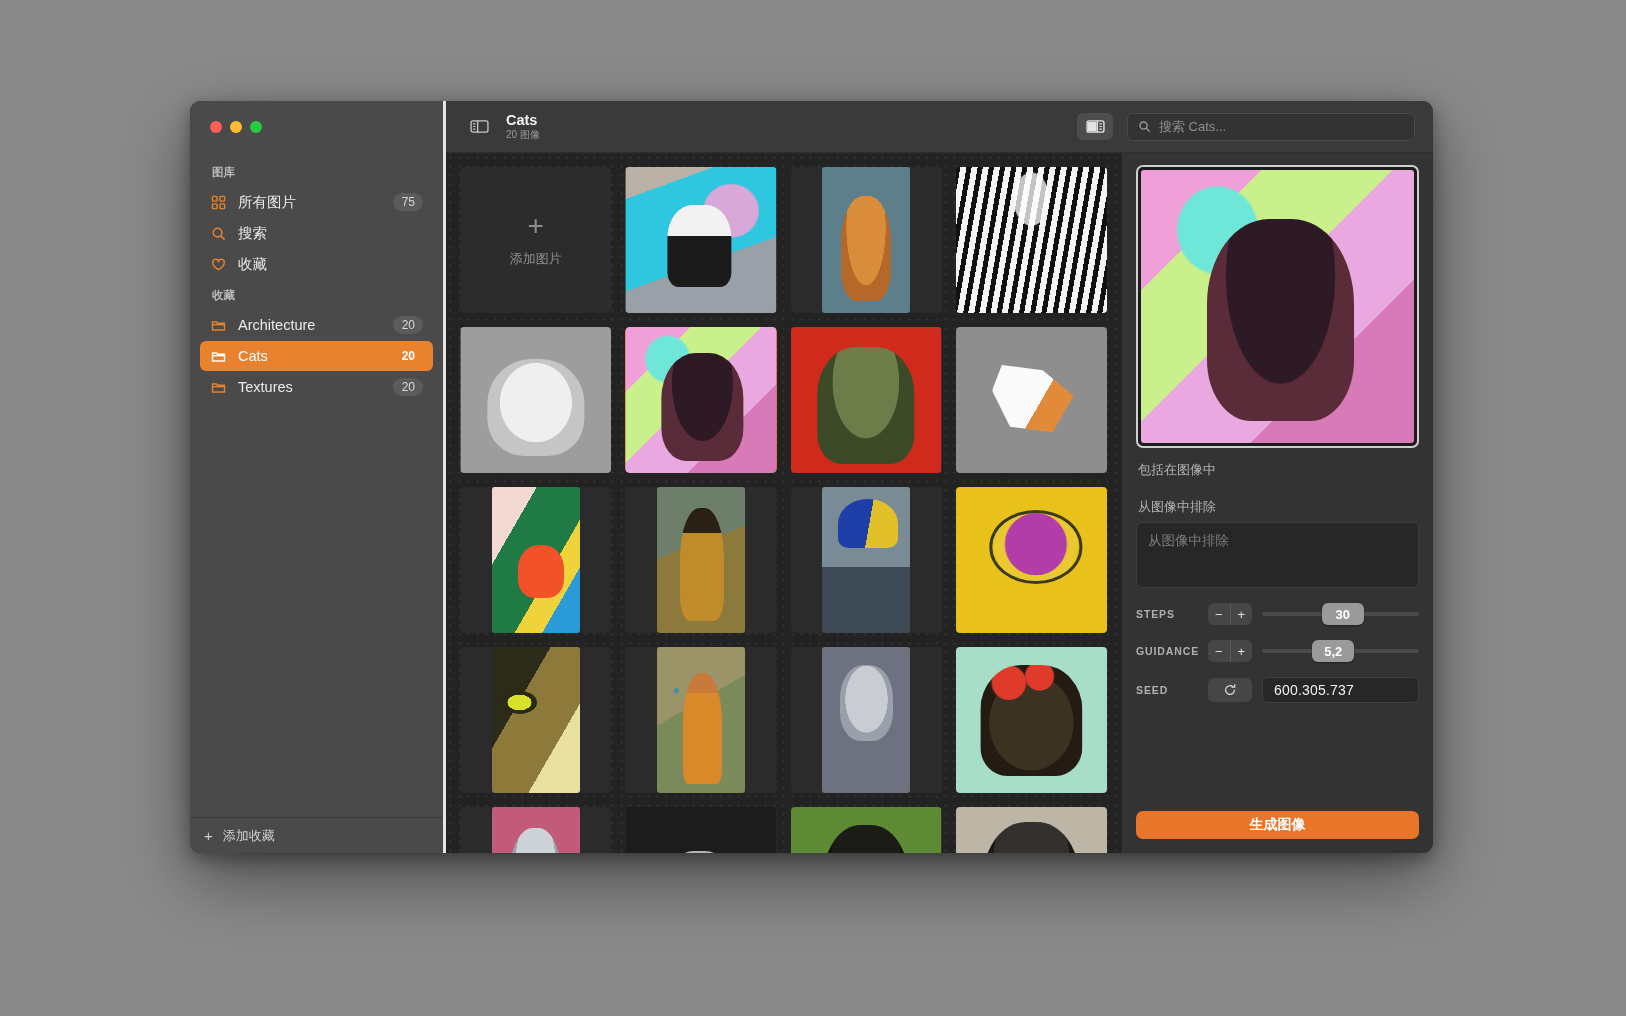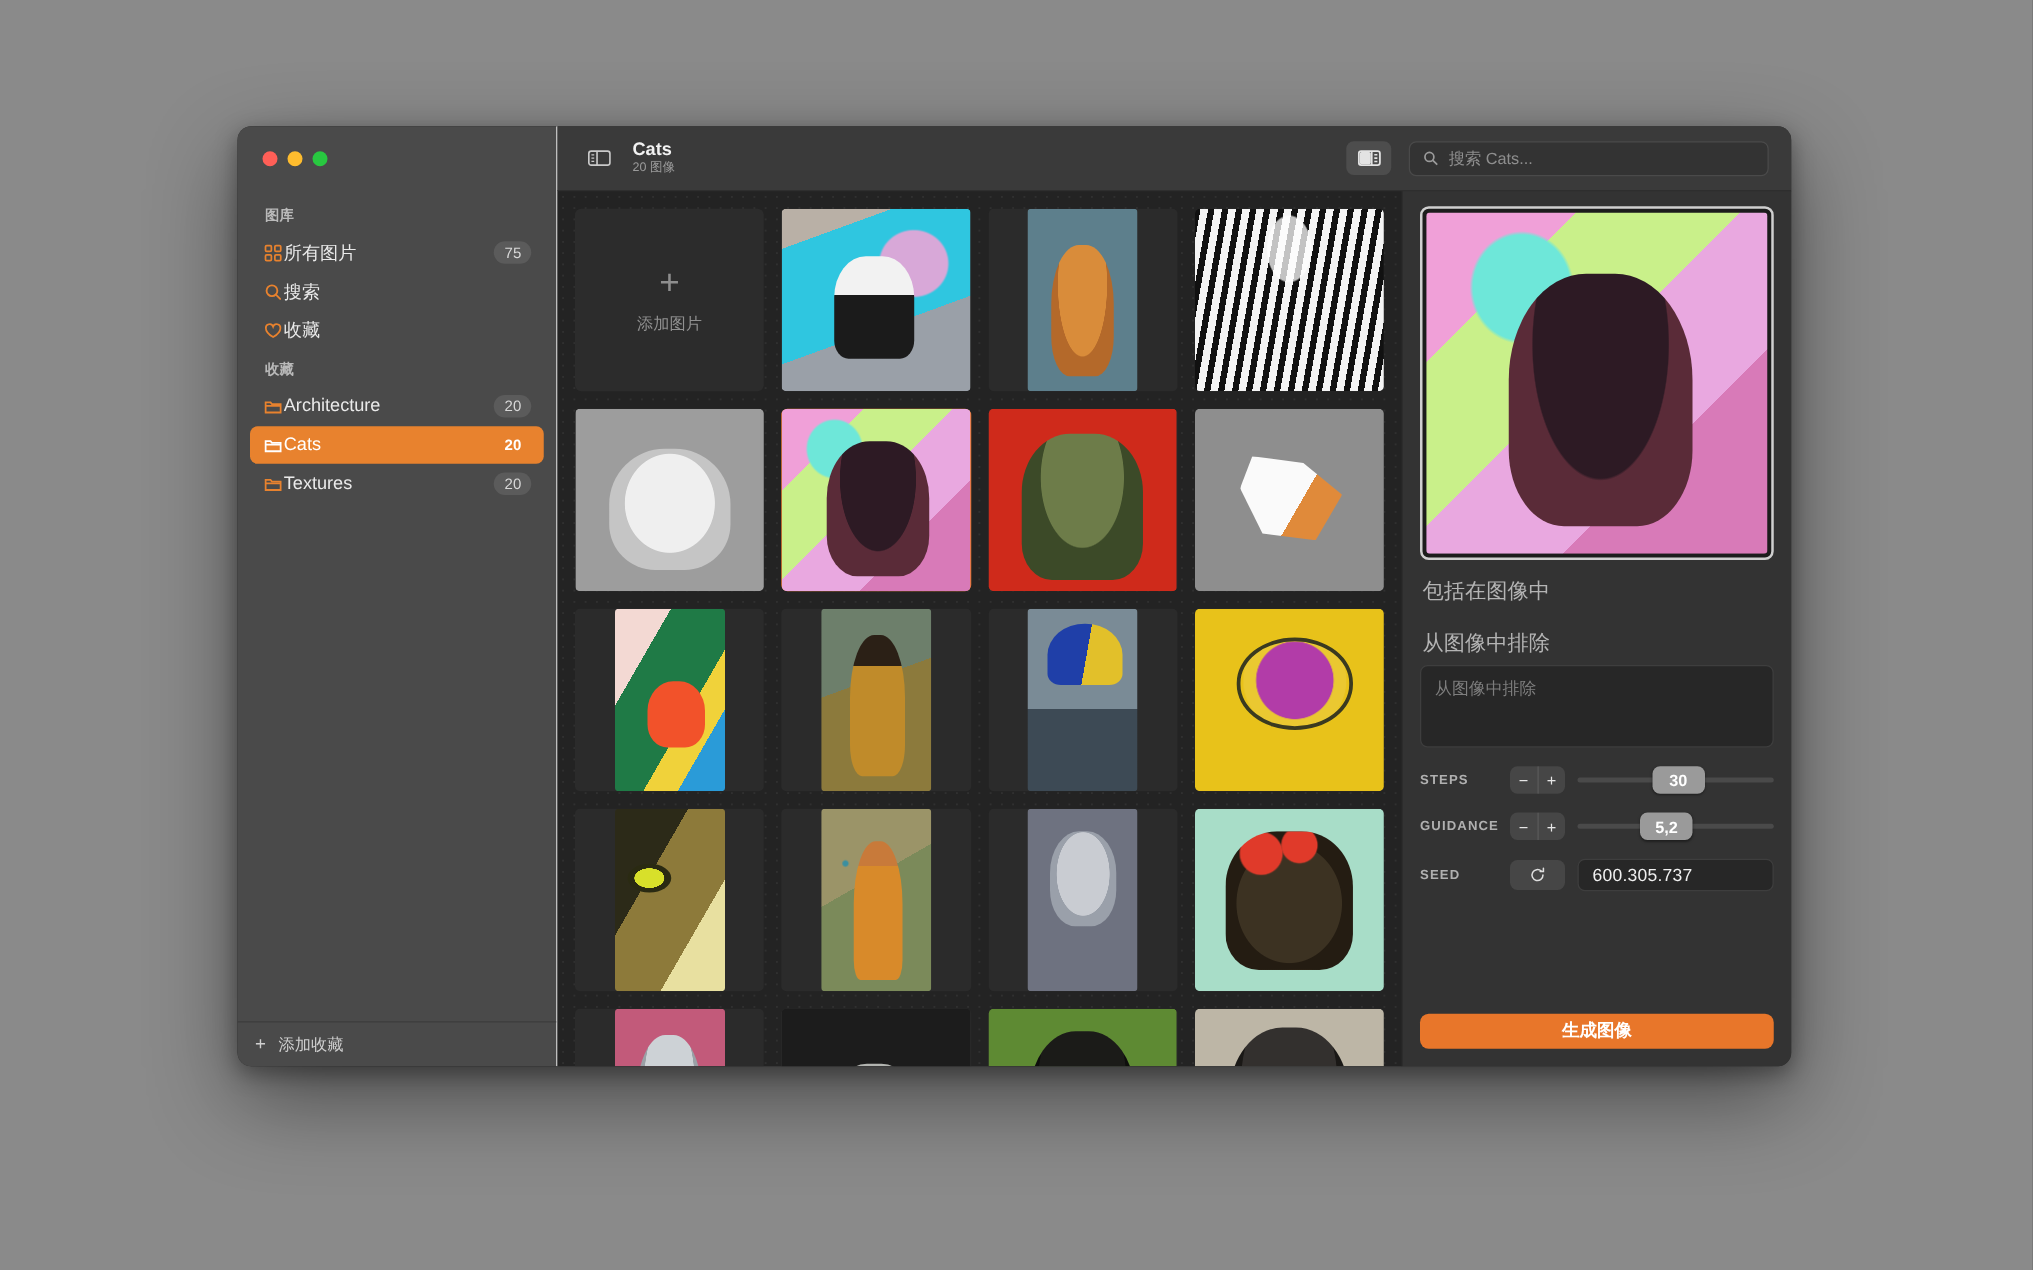--- a/index.html
+++ b/index.html
@@ -27,21 +27,21 @@
     box-shadow: 0 26px 70px rgba(0,0,0,.45), 0 6px 18px rgba(0,0,0,.35);
     display: flex;
     overflow: hidden;
   }
 
   
   #sidebar {
     width: 256px;
     background: #4a4a4a;
     display: flex; flex-direction: column;
-    border-right: 1px solid #e5e5e5;
+    border-right: 3px solid #e5e5e5;
     flex: 0 0 256px;
   }
   .traffic {
     height: 52px; display: flex; align-items: center;
     padding-left: 20px; gap: 8px;
   }
   .tl { width: 12px; height: 12px; border-radius: 50%; }
   .tl.r { background: #ff5f57; }
   .tl.y { background: #febc2e; }
   .tl.g { background: #28c840; }
@@ -49,21 +49,21 @@
   .side-scroll { flex: 1; overflow: hidden; padding-top: 4px; }
 
   .sect-label {
     font-size: 11.5px; color: #b9b9b9; font-weight: 600;
     padding: 8px 0 6px 22px; letter-spacing: .1px;
   }
   .side-row {
     display: flex; align-items: center;
     height: 30px; margin: 1px 10px; padding: 0 10px;
     border-radius: 6px; color: #eaeaea; font-size: 14.5px;
-    cursor: default;
+    gap: 11px; cursor: default;
   }
   .side-row.sel { background: #e8822e; color: #fff; }
   .side-row .sicon { width: 17px; height: 17px; flex: 0 0 17px;
     display: flex; align-items: center; justify-content: center; color: #e8822e; }
   .side-row.sel .sicon { color: #fff; }
   .side-row .slabel { flex: 1; white-space: nowrap; overflow: hidden; }
   .badge {
     font-size: 12px; color: #d8d8d8; background: #5b5b5b;
     border-radius: 9px; padding: 2px 8px; min-width: 30px; text-align: right;
   }
@@ -251,21 +251,21 @@
   }
   .preview-frame {
     width: 100%; aspect-ratio: 1/1;
     border: 2px solid #cfcfcf; border-radius: 7px;
     background: #1c1c1c; padding: 3px;
     overflow: hidden;
   }
   .preview-frame .art { border-radius: 3px; }
 
   .field-label {
-    font-size: 17px; color: #b4b4b4;
+    font-size: 13px; color: #b4b4b4;
     margin: 13px 0 6px 2px;
   }
   .textarea-box {
     background: #272727; border: 1px solid #3e3e3e;
     border-radius: 6px; height: 66px;
     padding: 9px 11px; font-size: 13.5px; color: #f0f0f0;
   }
   .textarea-box.ph { color: #7e7e7e; }
 
   .param-row { display: flex; align-items: center; gap: 10px; margin-top: 15px; }

